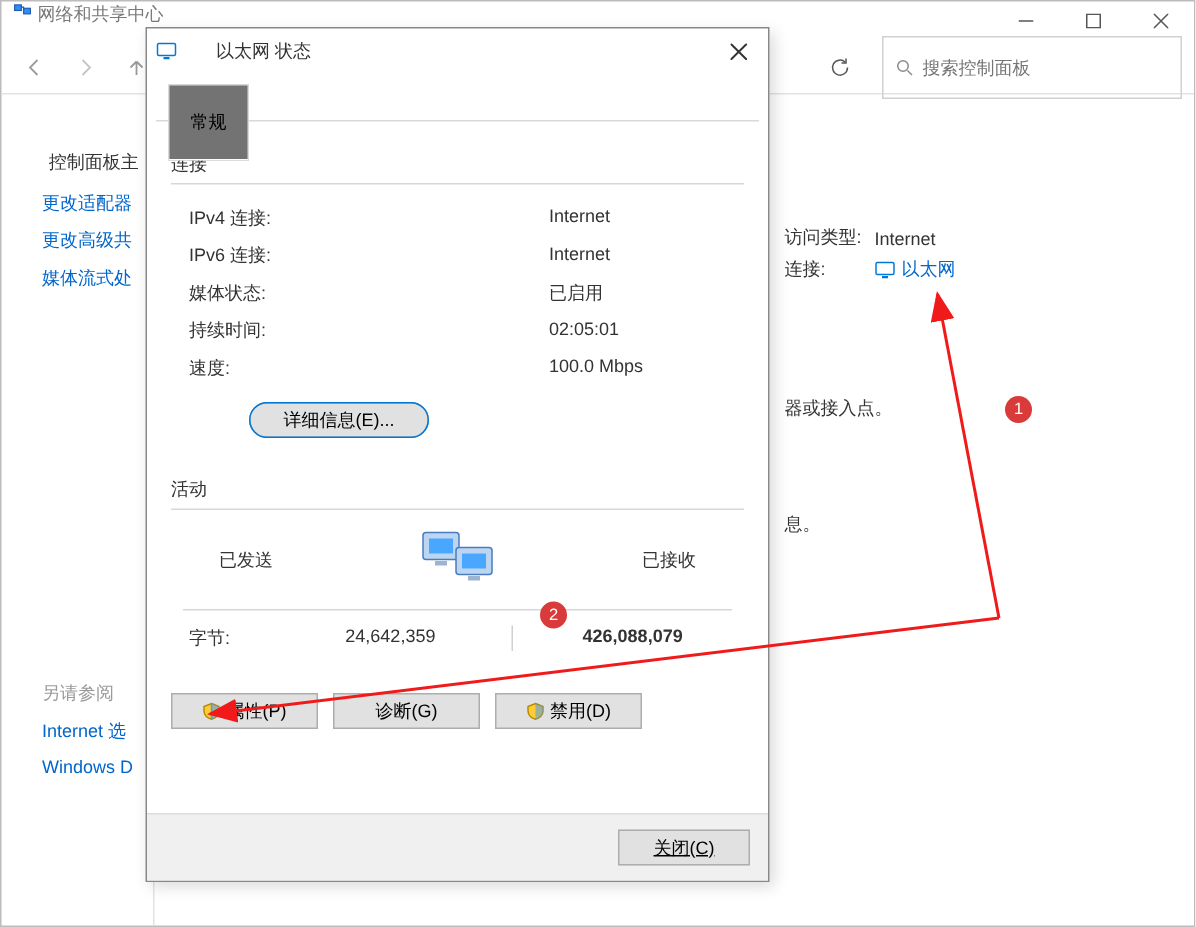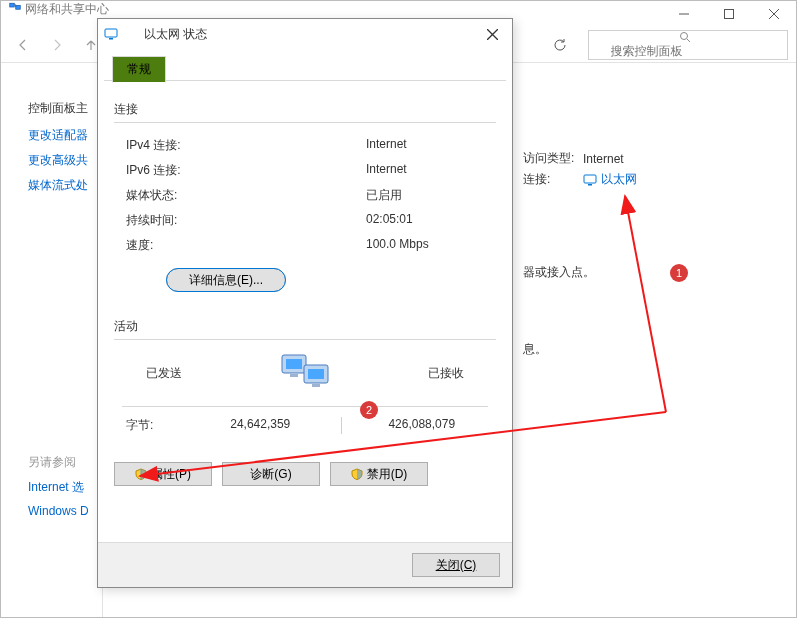--- a/index.html
+++ b/index.html
@@ -10,47 +10,47 @@
   .pw-titlebar { height: 26px; display: flex; align-items: flex-start; padding: 0 0 0 8px; color: #7a7a7a; }
   .pw-titlebar .titletxt { margin-left: 4px; }
   .pw-titlebar .spacer { flex: 1; }
   .pw-ctrl { width: 45px; height: 26px; display: flex; align-items: center; justify-content: center; color: #5a5a5a; }
   .pw-ctrl svg { width: 10px; height: 10px; }
 
   .pw-toolbar { height: 36px; border-bottom: 1px solid #e3e3e3; display: flex; align-items: center; padding: 0 8px; gap: 6px; }
   .nav-btn { width: 28px; height: 28px; display: flex; align-items: center; justify-content: center; color: #9a9a9a; }
   .tb-sep { width: 1px; height: 22px; background: #e3e3e3; margin: 0 4px; }
   .reload-btn { width: 28px; height: 28px; display: flex; align-items: center; justify-content: center; color: #5a5a5a; margin-left: auto; }
-  .search-box { width: 200px; height: 30px; border: 1px solid #d0d0d0; display: flex; align-items: center; padding: 0 20px; color: #8a8a8a; margin-left: 8px; flex-direction: column; }
+  .search-box { width: 200px; height: 42px; border: 1px solid #d0d0d0; display: flex; align-items: center; padding: 0 8px; color: #8a8a8a; margin-left: 8px; }
   .search-box .mag { margin-right: 6px; display:flex; }
   .search-box input { border: none; outline: none; flex:1; font-size: 12px; color:#333; }
 
   .pw-body { display: flex; position: absolute; top: 63px; bottom: 0; left: 1px; right: 1px; }
   .pw-sidebar { width: 100px; padding: 18px 0 0 4px; }
-  .pw-sidebar .heading { color: #333; font-weight: 500; margin: 10px 5px 10px 22px; }
+  .pw-sidebar .heading { color: #333; font-weight: 500; margin: 10px 5px 10px 22px; text-align: center; }
   .pw-sidebar .blue-link { color: #0066cc; margin: 8px 4px 8px 22px; cursor: pointer; white-space: nowrap; overflow:hidden; }
   .pw-sidebar .seealso { color: #9a9a9a; margin: 260px 4px 8px 22px; }
   .pw-content { flex:1; border-left: 1px solid #e3e3e3; position: relative; padding: 18px 12px; }
 
   .kv { display: flex; margin: 4px 0; align-items: center; }
   .kv .k { width: 60px; color:#333; }
   .kv .v { color:#333; }
   .kv .v.link { color:#0066cc; cursor:pointer; display:flex; align-items:center; }
 
   .graytext { color:#333; margin: 60px 0 6px 0; }
 
   
   .dialog { position:absolute; top: 18px; left: 97px; width: 416px; height: 570px; border: 1px solid #888; background:#fff; box-shadow: 3px 3px 10px rgba(0,0,0,0.15); }
   .dlg-titlebar { height: 30px; display:flex; align-items:center; padding: 0 6px; gap: 20px; }
   .dlg-titlebar .ticon { margin-right:6px; display:flex; }
   .dlg-titlebar .ttxt { flex:1; font-size: 12px; color:#333; }
   .dlg-close { width: 28px; height: 24px; display:flex; align-items:center; justify-content:center; cursor:pointer; }
 
   .dlg-tabbar { height: 26px; border-bottom: 1px solid #d9d9d9; padding-left: 8px; margin: 6px 6px 0 6px; position:relative; }
-  .dlg-tab { display:inline-block; border:1px solid #d9d9d9; border-bottom:1px solid #fff; background:#4d7c0f; padding: 4px 14px; position:relative; top:1px; }
+  .dlg-tab { display:inline-block; border:1px solid #d9d9d9; border-bottom:1px solid #fff; background:#737373; padding: 16px 14px; position:relative; top:1px; }
 
   .dlg-body { padding: 14px 16px 8px 16px; }
 
   .section-title { color:#333; margin: 6px 0 2px 0; }
   .section-rule { position:relative; }
   .section-rule hr { border:none; border-top:1px solid #d7d7d7; margin:4px 0 10px 0; }
 
   .conn-row { display:flex; padding: 4px 0 4px 12px; }
   .conn-row .ck { flex:1; color:#333; }
   .conn-row .cv { width: 130px; text-align: left; color:#333; }
@@ -60,21 +60,21 @@
   .details-btn { margin: 10px 0 18px 52px; width: 120px; }
 
   .activity { margin-top: 8px; }
   .act-row1 { display:flex; align-items:center; justify-content:center; gap: 30px; margin-top: 6px; }
   .act-label { width: 100px; text-align:center; color:#333; }
   .act-icon { width: 60px; height:46px; display:flex; align-items:center; justify-content:center; }
   .act-rule { border:none; border-top:1px solid #d7d7d7; margin:10px 8px 4px 8px; }
   .act-row2 { display:flex; padding: 6px 0 6px 12px; }
   .act-row2 .k { width: 60px; color:#333; }
   .act-row2 .sent { flex:1; text-align:center; color:#333; }
-  .act-row2 .recv { flex:1; text-align:center; color:#333; }
+  .act-row2 .recv { flex:1; text-align:center; color:#333;font-weight:bold; }
   .act-divider { width:1px; background:#d0d0d0; align-self:stretch; margin: 0 6px; }
 
   .dlg-button-row { display:flex; gap:10px; margin: 22px 0 8px 0; justify-content:flex-start; }
   .dlg-button-row .btn { width: 98px; }
   .shield { width:12px; height:12px; margin-right:4px; }
 
   .dlg-footer { border-top:1px solid #dcdcdc; background:#f0f0f0; height:45px; display:flex; align-items:center; justify-content:flex-end; padding: 0 12px; position:absolute; bottom:0; left:0; right:0; }
   .dlg-footer .btn { width: 88px; text-decoration: underline; }
 
   

